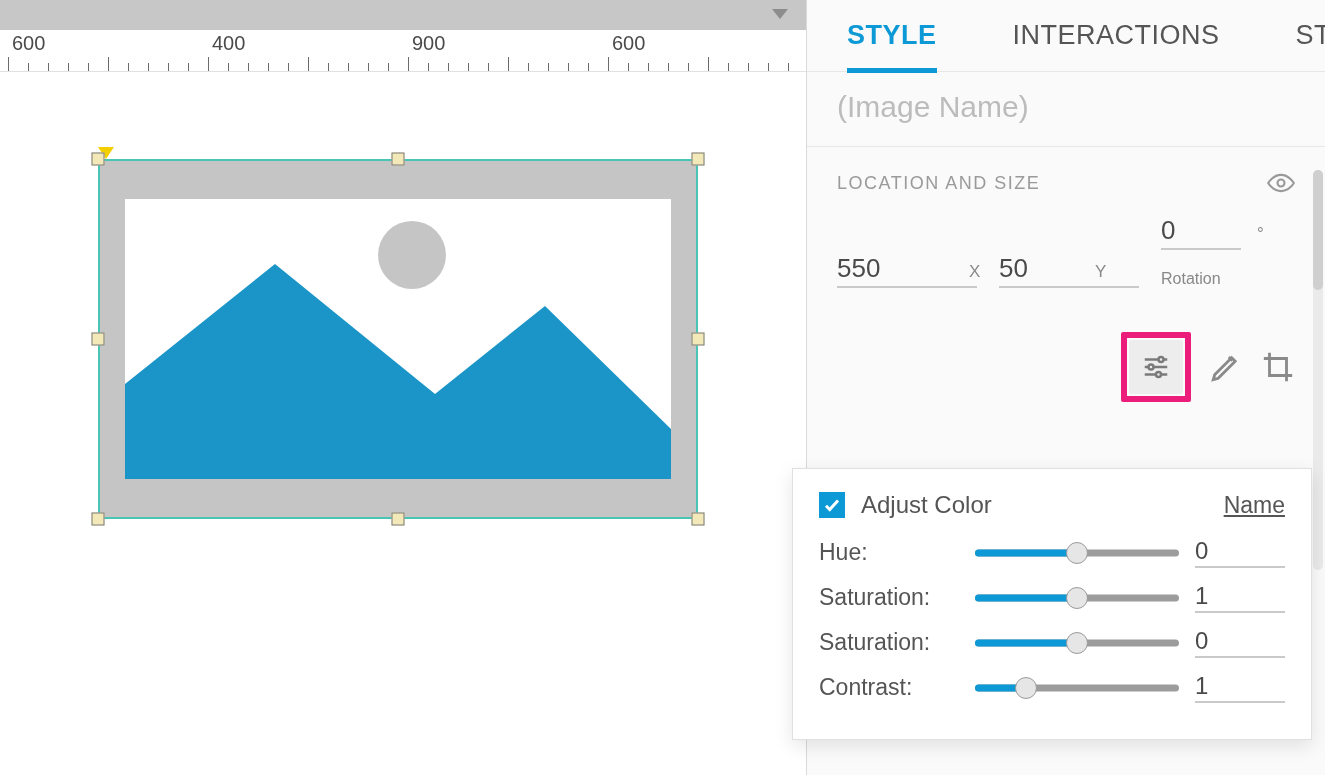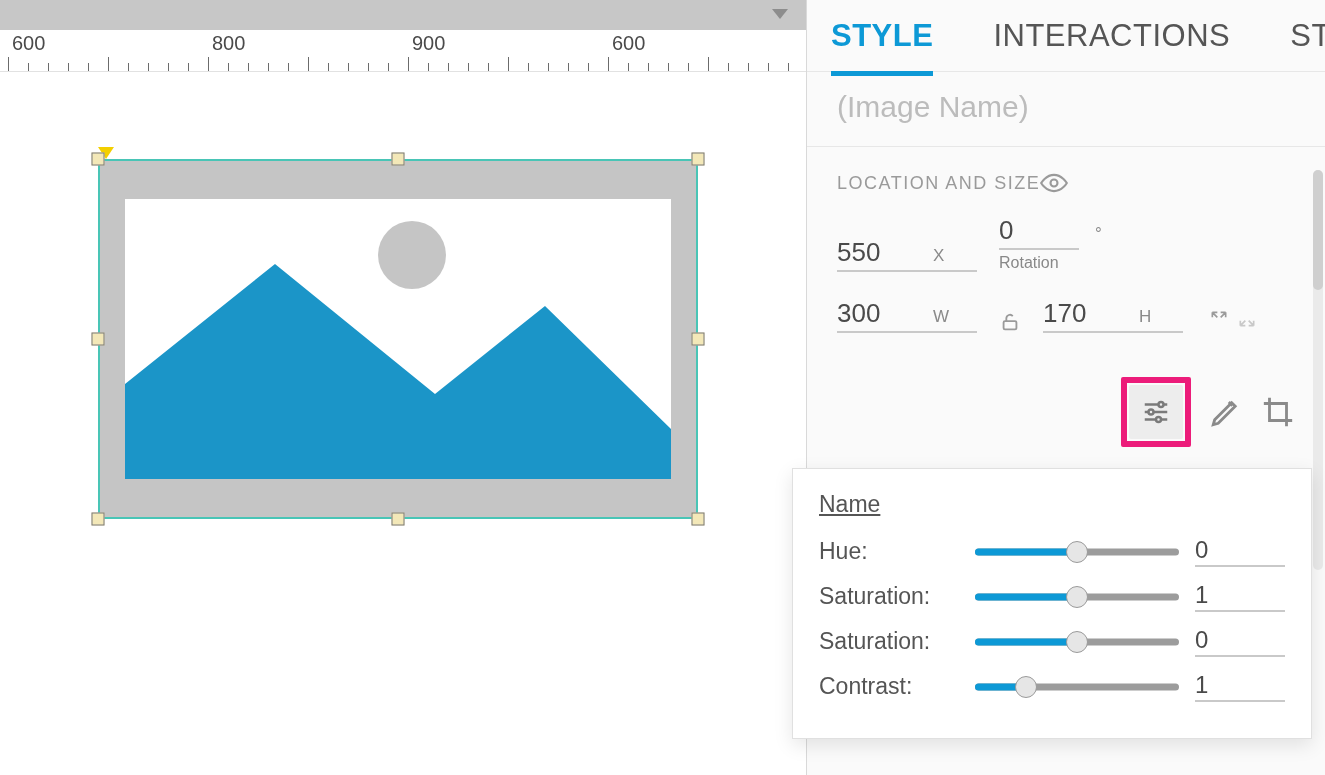--- a/index.html
+++ b/index.html
@@ -26,42 +26,42 @@
   .image-mountains { position: absolute; left: 27px; right: 27px; bottom: 40px; height: 215px; overflow: hidden; }
   .image-mountains svg { width: 100%; height: 100%; display: block; }
 
   .handle { position: absolute; width: 13px; height: 13px; background: #f3e8b8; border: 1px solid #7a7a7a; transform: translate(-50%, -50%); }
   .corner-marker { position: absolute; left: 0; top: -12px; width: 0; height: 0; border-left: 8px solid transparent; border-right: 8px solid transparent; border-top: 12px solid #f3cf00; }
   .corner-marker::after { content:""; position:absolute; left:-8px; top:-12px; width:0; height:0; border-left:8px solid transparent; border-right:8px solid transparent; border-top:12px solid rgba(0,0,0,0); }
 
   
   .inspector { position: absolute; left: 806px; top: 0; right: 0; height: 775px; background: #fafafa; border-left: 1px solid #d9d9d9; }
   .tabs { display: flex; height: 72px; align-items: center; padding: 0 24px; gap: 60px; border-bottom: 1px solid #e7e7e7; }
-  .tab { font-size: 31px; letter-spacing: 0.5px; color: #555; cursor: pointer; position: relative; }
+  .tab { font-size: 27px; letter-spacing: 0.5px; color: #555; cursor: pointer; position: relative; margin-left: 16px; }
   .tab.active { color: #0d99d6; font-weight: 600; }
   .tab.active::after { content: ""; position: absolute; left: 0; right: 0; bottom: -22px; height: 5px; background: #0d99d6; }
 
   .name-field { padding: 18px 30px 22px 30px; border-bottom: 1px solid #e7e7e7; }
   .name-field input { width: 100%; border: none; background: transparent; font-size: 30px; color: #ef4444; outline: none; }
   .name-field input::placeholder { color: #bcbcbc; }
 
   .section { padding: 22px 30px 12px 30px; position: relative; }
-  .section-header { display: flex; align-items: center; justify-content: flex-start; margin-bottom: 18px; }
+  .section-header { display: flex; align-items: center; justify-content: space-between; margin-bottom: 18px; }
   .section-title { font-size: 18px; letter-spacing: 1.5px; color: #9a9a9a; }
   .eye-icon svg { width: 28px; height: 28px; display: block; }
 
   .locsize-row { display: flex; gap: 22px; align-items: flex-end; margin-bottom: 26px; }
   .numfield { display: flex; align-items: baseline; border-bottom: 2px solid #c9c9c9; padding-bottom: 2px; }
   .numfield input { border: none; background: transparent; font-size: 26px; color: #4a4a4a; width: 90px; outline: none; }
   .numfield span { font-size: 17px; color: #8a8a8a; margin-left: 6px; }
-  .nf-x { width: 140px; }
+  .nf-x { width: 140px; gap: 36px; }
   .nf-y { width: 140px; }
   .nf-rot { width: 80px; }
   .rot-col { display: flex; flex-direction: column; align-items: flex-start; }
-  .rot-label { font-size: 16px; color: #888; margin-top: 4px; }
+  .rot-label { font-size: 16px; color: #888; margin-top: 20px; }
 
   .lock-icon, .flip-icons { display: flex; align-items: center; }
   .lock-icon svg { width: 22px; height: 22px; }
   .flip-icons { gap: 8px; padding-left: 4px; }
   .flip-icons svg { width: 20px; height: 20px; }
 
   .tool-row { display: flex; justify-content: flex-end; gap: 18px; padding: 6px 30px 18px 0; align-items: center; }
   .tool-btn { width: 54px; height: 54px; display: flex; align-items: center; justify-content: center; background: #ededed; border-radius: 2px; }
   .tool-btn svg { width: 30px; height: 30px; }
   .highlight-frame { border: 6px solid #ec1c7a; padding: 2px; border-radius: 2px; }
@@ -89,21 +89,21 @@
 </style>
 </head>
 <body>
 
 <div class="canvas-area">
   <div class="canvas-titlebar">
     <div class="canvas-dropdown-arrow"></div>
   </div>
   <div class="ruler">
     <span class="ruler-major" style="left:12px">600</span>
-    <span class="ruler-major" style="left:212px">800</span>
+    <span class="ruler-major" style="left:212px">400</span>
     <span class="ruler-major" style="left:412px">900</span>
     <span class="ruler-major" style="left:612px">600</span>
     <div class="ruler-ticks" id="ticks">
         <div class="tick big" style="left: 8px;"></div>
         <div class="tick minor" style="left: 28px;"></div>
         <div class="tick minor" style="left: 48px;"></div>
         <div class="tick minor" style="left: 68px;"></div>
         <div class="tick minor" style="left: 88px;"></div>
         <div class="tick big" style="left: 108px;"></div>
         <div class="tick minor" style="left: 128px;"></div>
@@ -185,55 +185,33 @@
             <circle cx="12" cy="12" r="3"></circle>
           </svg>
       </div>
     </div>
 
     <div class="locsize-row">
       <div class="numfield nf-x">
           <input value="550" style="">
           <span>X</span>
         </div>
+      <div class="numfield nf-y">
+          <input value="50" style="">
+          <span>Y</span>
+        </div>
       <div class="rot-col">
         <div class="numfield nf-rot">
             <input value="0" style="">
             <span>°</span>
           </div>
         <div class="rot-label">Rotation</div>
       </div>
     </div>
 
-    <div class="locsize-row">
-      <div class="numfield nf-x">
-          <input value="300" style="">
-          <span>W</span>
-        </div>
-      <div class="lock-icon">
-        <svg viewBox="0 0 24 24" fill="none" stroke="#9a9a9a" stroke-width="2">
-            <rect x="5" y="11" width="14" height="9" rx="1.5"></rect>
-            <path d="M8 11V8a4 4 0 0 1 7-2.5"></path>
-          </svg>
-      </div>
-      <div class="numfield nf-y">
-          <input value="170" style="">
-          <span>H</span>
-        </div>
-      <div class="flip-icons">
-        <span><svg viewBox="0 0 24 24" stroke="#9a9a9a" stroke-width="2" fill="none">
-              <path d="M4 4l6 6M4 4v6M4 4h6"></path>
-              <path d="M20 4l-6 6M20 4v6M20 4h-6"></path>
-            </svg></span>
-        <span><svg viewBox="0 0 24 24" stroke="#c8c8c8" stroke-width="2" fill="none">
-              <path d="M4 20l6-6M4 20v-6M4 20h6"></path>
-              <path d="M20 20l-6-6M20 20v-6M20 20h-6"></path>
-            </svg></span>
-      </div>
-    </div>
   </div>
 
   <div class="tool-row">
     <div class="highlight-frame">
       <div class="tool-btn">
         <svg viewBox="0 0 24 24" stroke="#7a7a7a" stroke-width="2" fill="none">
             <line x1="3" y1="6" x2="21" y2="6"></line>
             <line x1="3" y1="12" x2="21" y2="12"></line>
             <line x1="3" y1="18" x2="21" y2="18"></line>
             <circle cx="16" cy="6" r="2" fill="#ededed"></circle>
@@ -256,20 +234,28 @@
     </div>
   </div>
 
   <div class="panel-scroll">
       <div class="panel-scroll-thumb"></div>
     </div>
 </div>
 
 <div class="popover">
   <div class="popover-header">
+    <div class="check-row">
+      <div class="chk">
+        <svg viewBox="0 0 24 24" stroke="#fff" stroke-width="4" fill="none">
+            <polyline points="4 13 9 18 20 6"></polyline>
+          </svg>
+      </div>
+      <div class="adjust-label">Adjust Color</div>
+    </div>
     <div class="reset">Name</div>
   </div>
 
   <div class="slider-row">
     <div class="slider-label">Hue:</div>
     <div class="slider">
         <div class="slider-track"></div>
         <div class="slider-fill" style="width: 50%;"></div>
         <div class="slider-thumb" style="left: 50%;"></div>
       </div>

